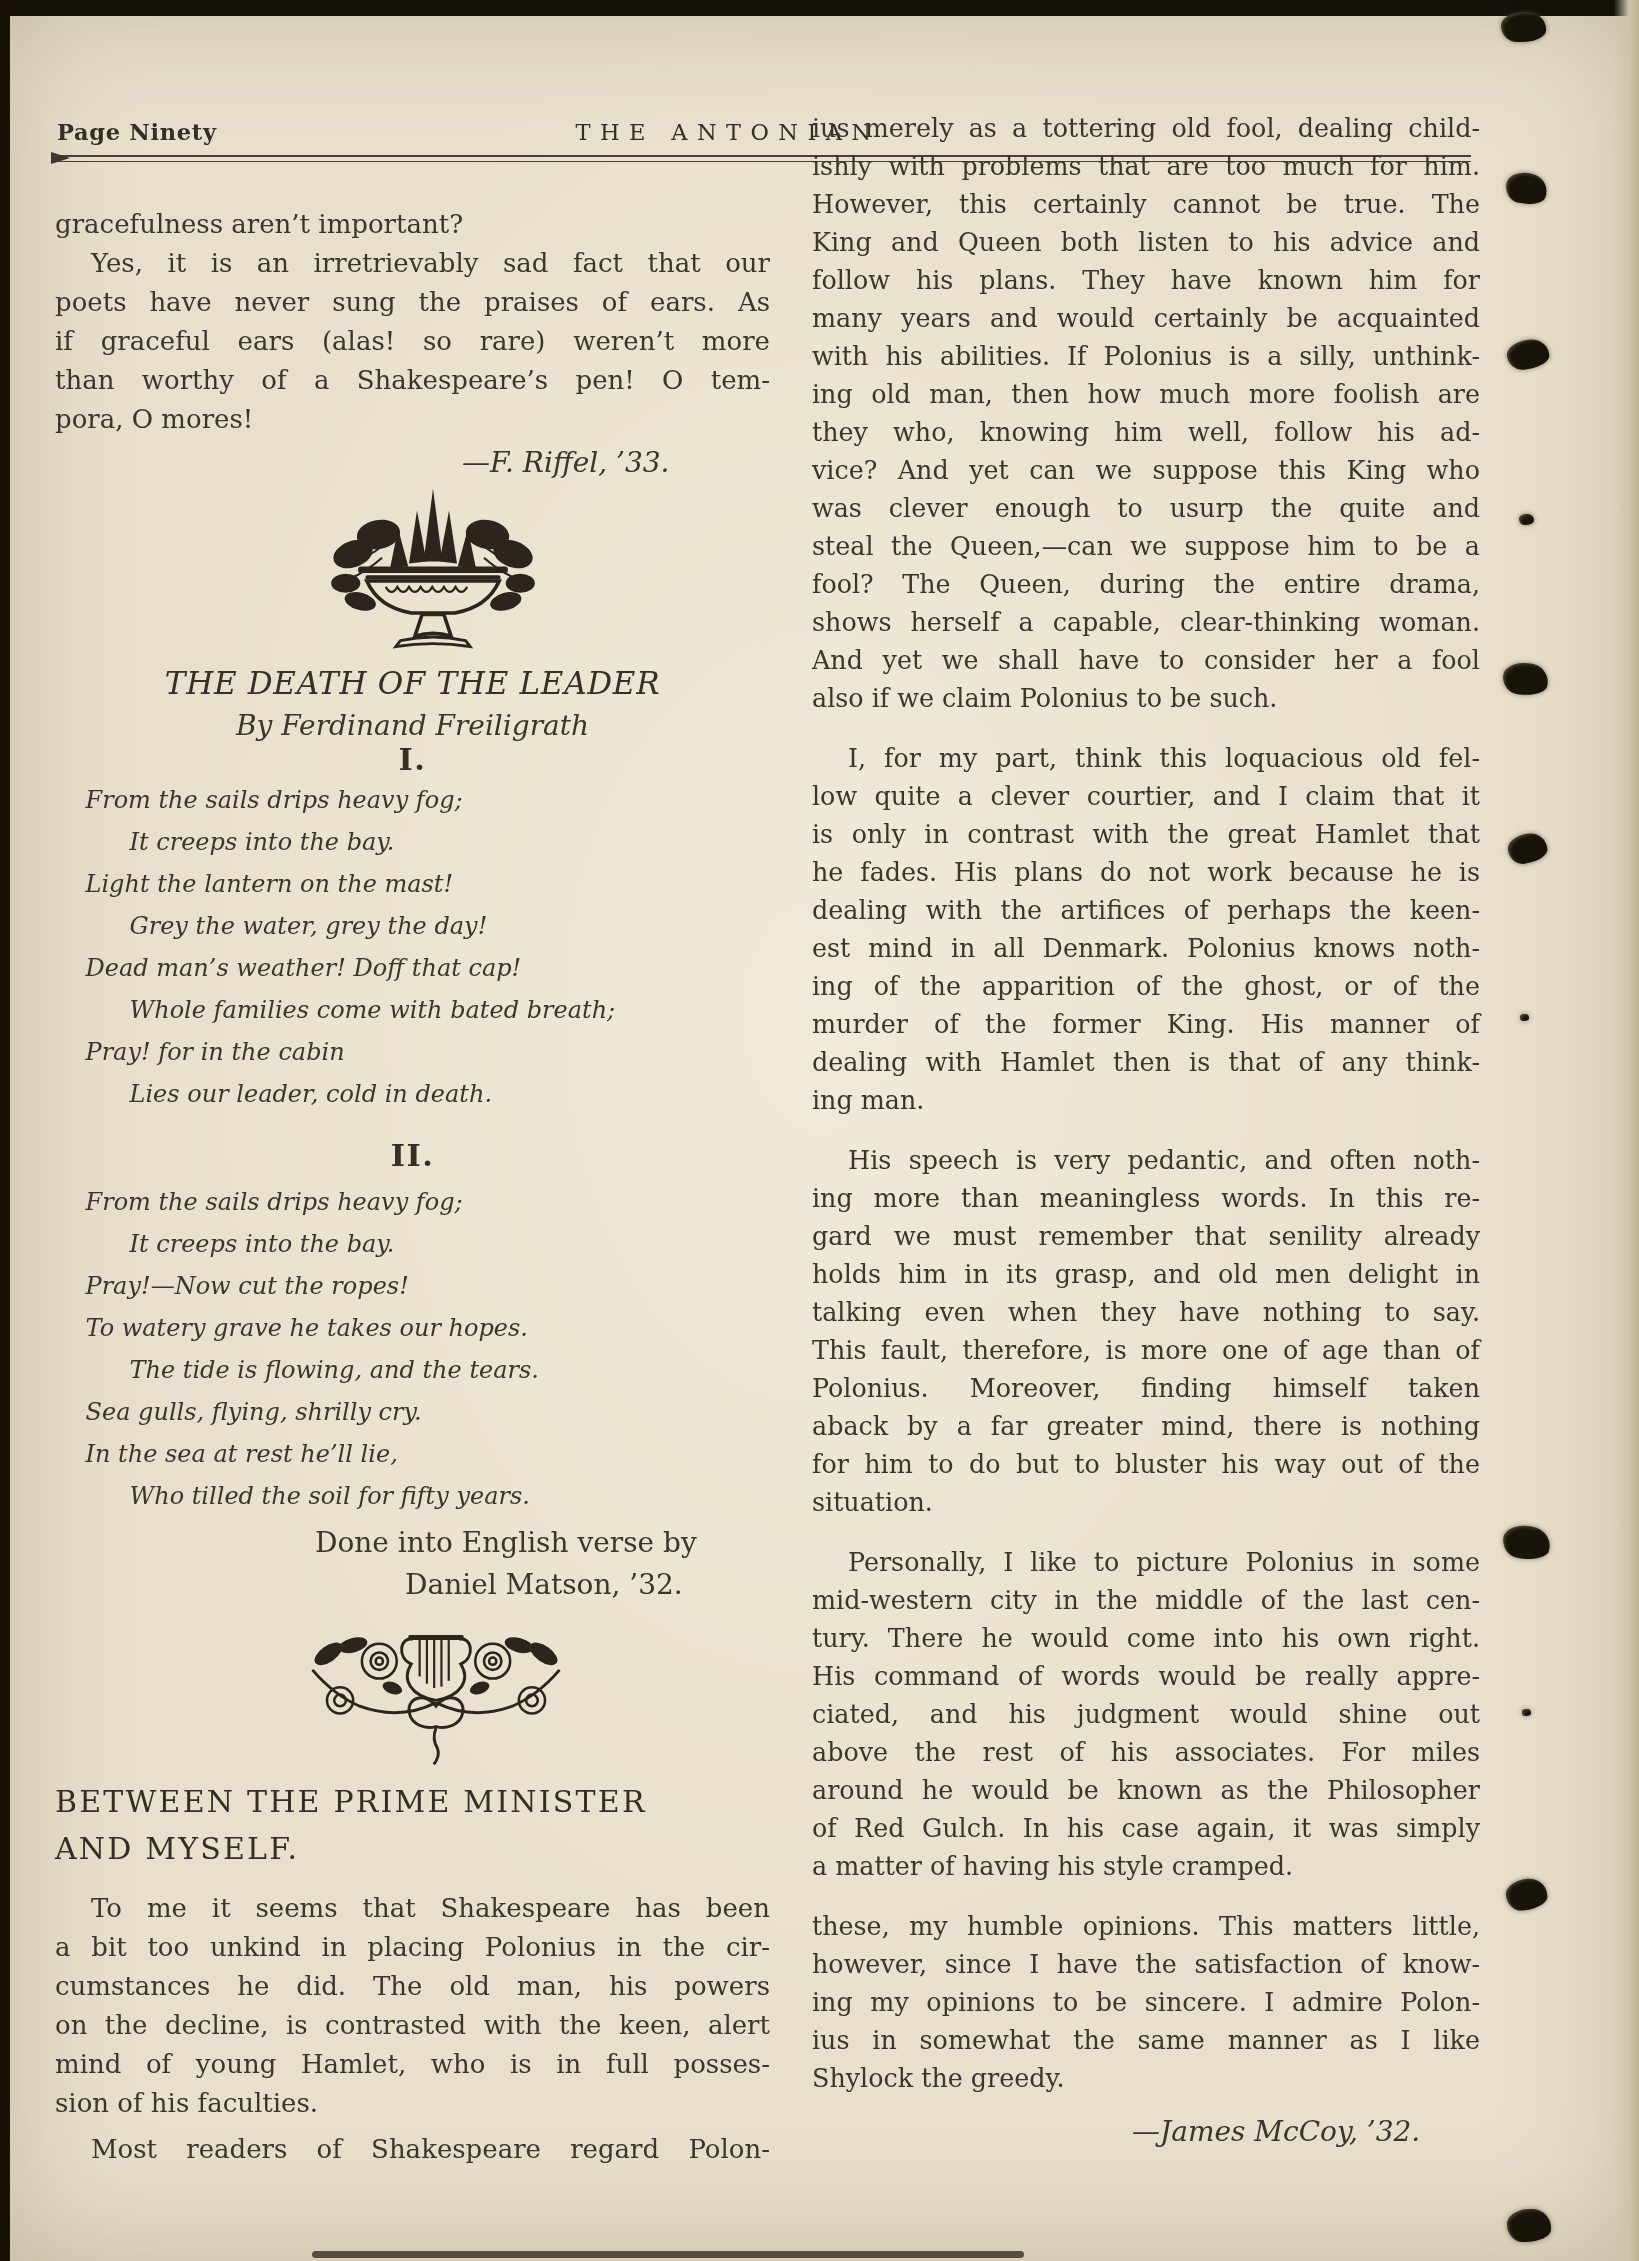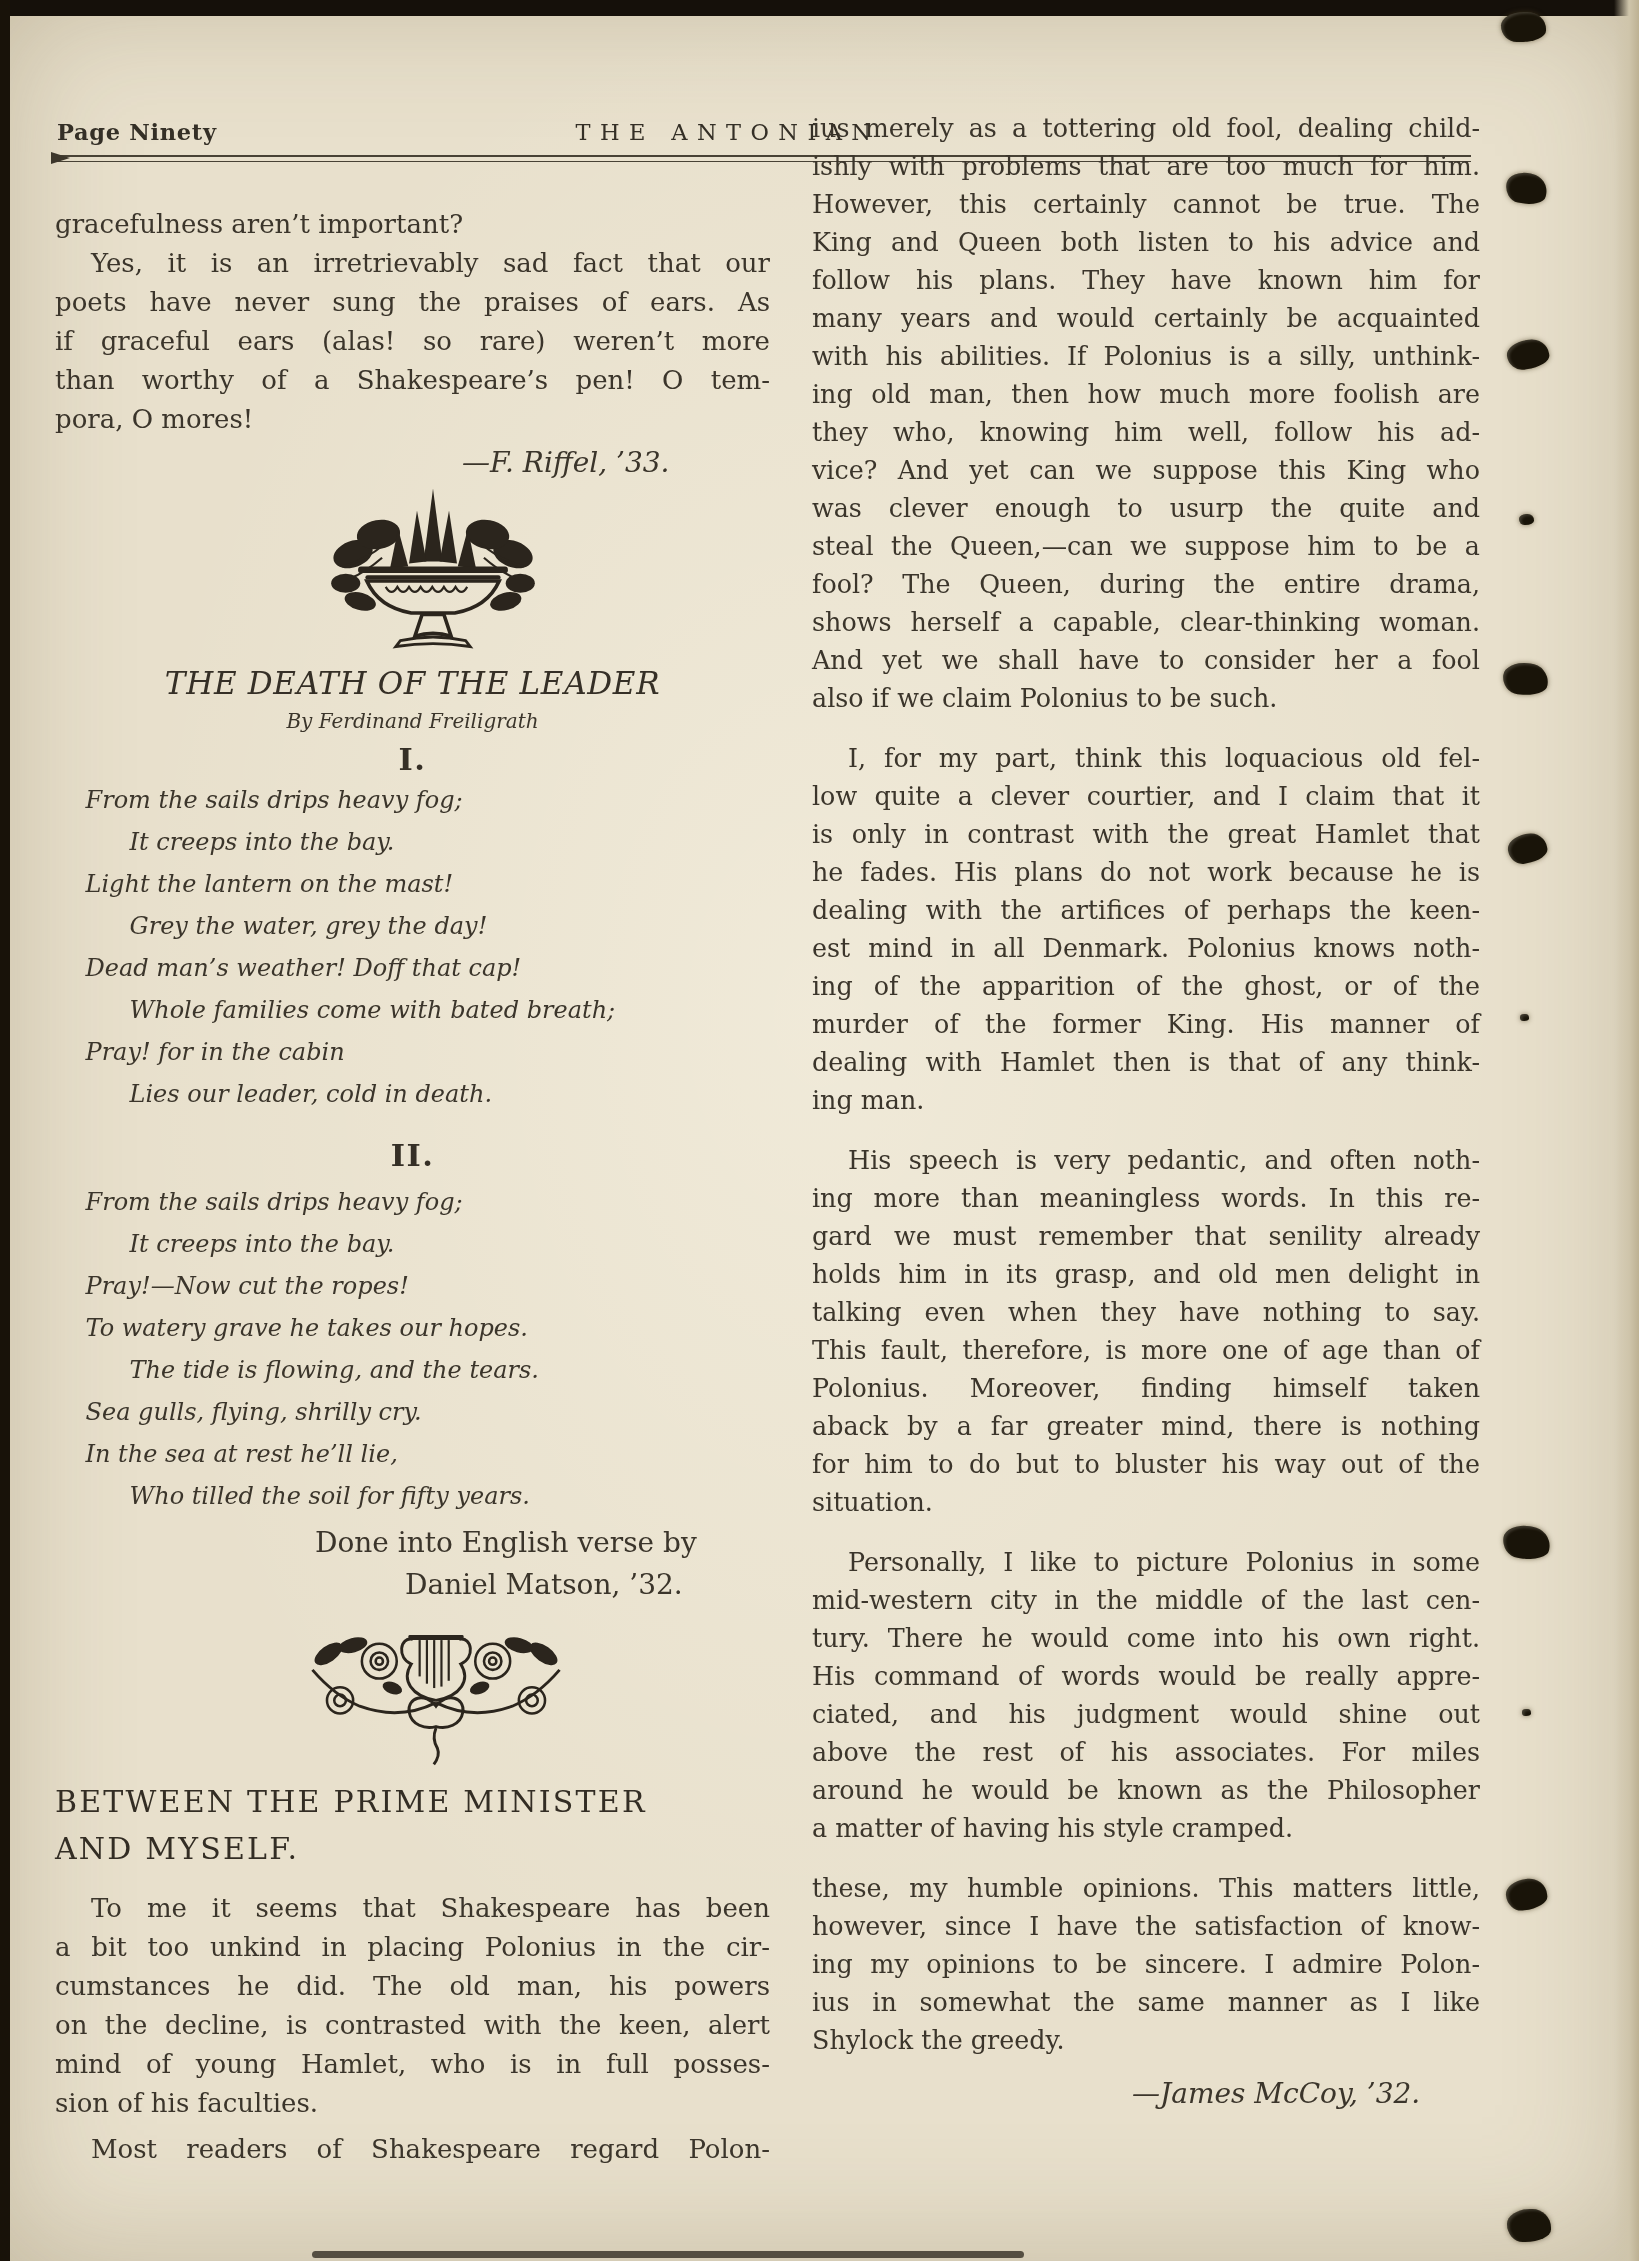--- a/index.html
+++ b/index.html
@@ -36,21 +36,21 @@
   .right-col { position:absolute; left:812px; top:109px; width:668px; font-size:25.4px; line-height:38px; }
   .lblock { position:absolute; left:0; width:100%; }
   .body-lines { font-size:26px; line-height:39px; }
   .essay-lines { font-size:26px; line-height:39px; }
   .tline { min-height:1em; }
   .tline.just { text-align:justify; text-align-last:justify; }
   .first-ind { text-indent:36px; }
   .sig { font-style:italic; font-size:28px; }
   
   .poem-title { font-style:italic; font-size:31px; letter-spacing:0.7px; text-align:center; color:#352f26; }
-  .poem-byline { font-style:italic; font-size:20px; text-align:center; }
+  .poem-byline { font-style:italic; font-size:28px; text-align:center; }
   .stanza-num { text-align:center; font-size:30.5px; font-weight:600; letter-spacing:1.5px; color:#352f26; }
   .poem-lines { font-style:italic; font-size:24px; line-height:42px; padding-left:30.5px; box-sizing:border-box; }
   .poem-lines .ind1 { padding-left:44px; }
   .credit { font-size:28px; }
   
   .essay-heading { font-size:30px; letter-spacing:2.2px; color:#332d24; }
   
   .para + .para { margin-top:22px; }
   .rsig { margin-top:16px; padding-left:320px; }
   
@@ -261,20 +261,21 @@
         <div class="tline">situation.</div>
       </div>
     <div class="para">
         <div class="tline just first-ind">Personally, I like to picture Polonius in some</div>
         <div class="tline just">mid-western city in the middle of the last cen-</div>
         <div class="tline just">tury.  There he would come into his own right.</div>
         <div class="tline just">His command of words would be really appre-</div>
         <div class="tline just">ciated, and his judgment would shine out</div>
         <div class="tline just">above the rest of his associates.  For miles</div>
         <div class="tline just">around he would be known as the Philosopher</div>
+        <div class="tline just">of Red Gulch.  In his case again, it was simply</div>
         <div class="tline">a matter of having his style cramped.</div>
       </div>
     <div class="para">
         <div class="tline just">these, my humble opinions.  This matters little,</div>
         <div class="tline just">however, since I have the satisfaction of know-</div>
         <div class="tline just">ing my opinions to be sincere.  I admire Polon-</div>
         <div class="tline just">ius in somewhat the same manner as I like</div>
         <div class="tline">Shylock the greedy.</div>
       </div>
     <div class="sig rsig">—James McCoy, ’32.</div>

